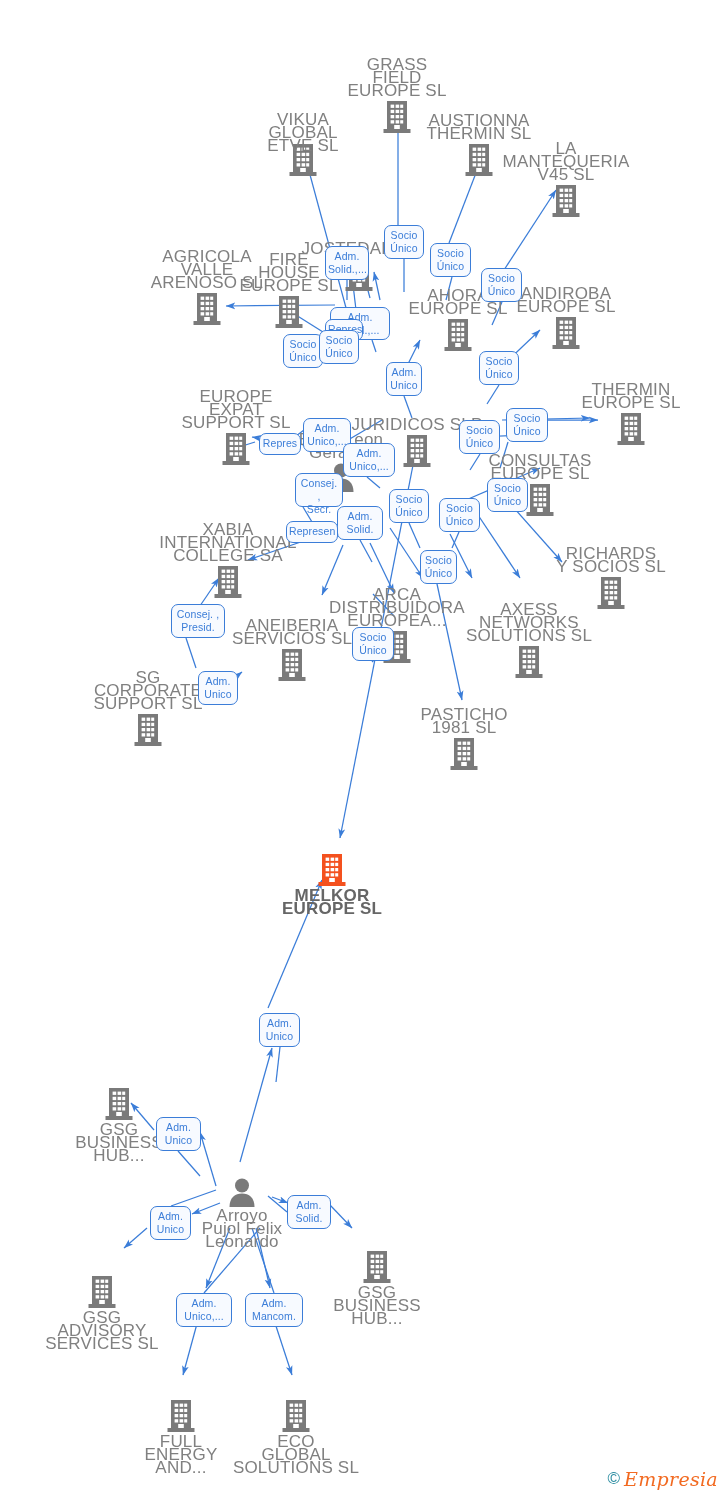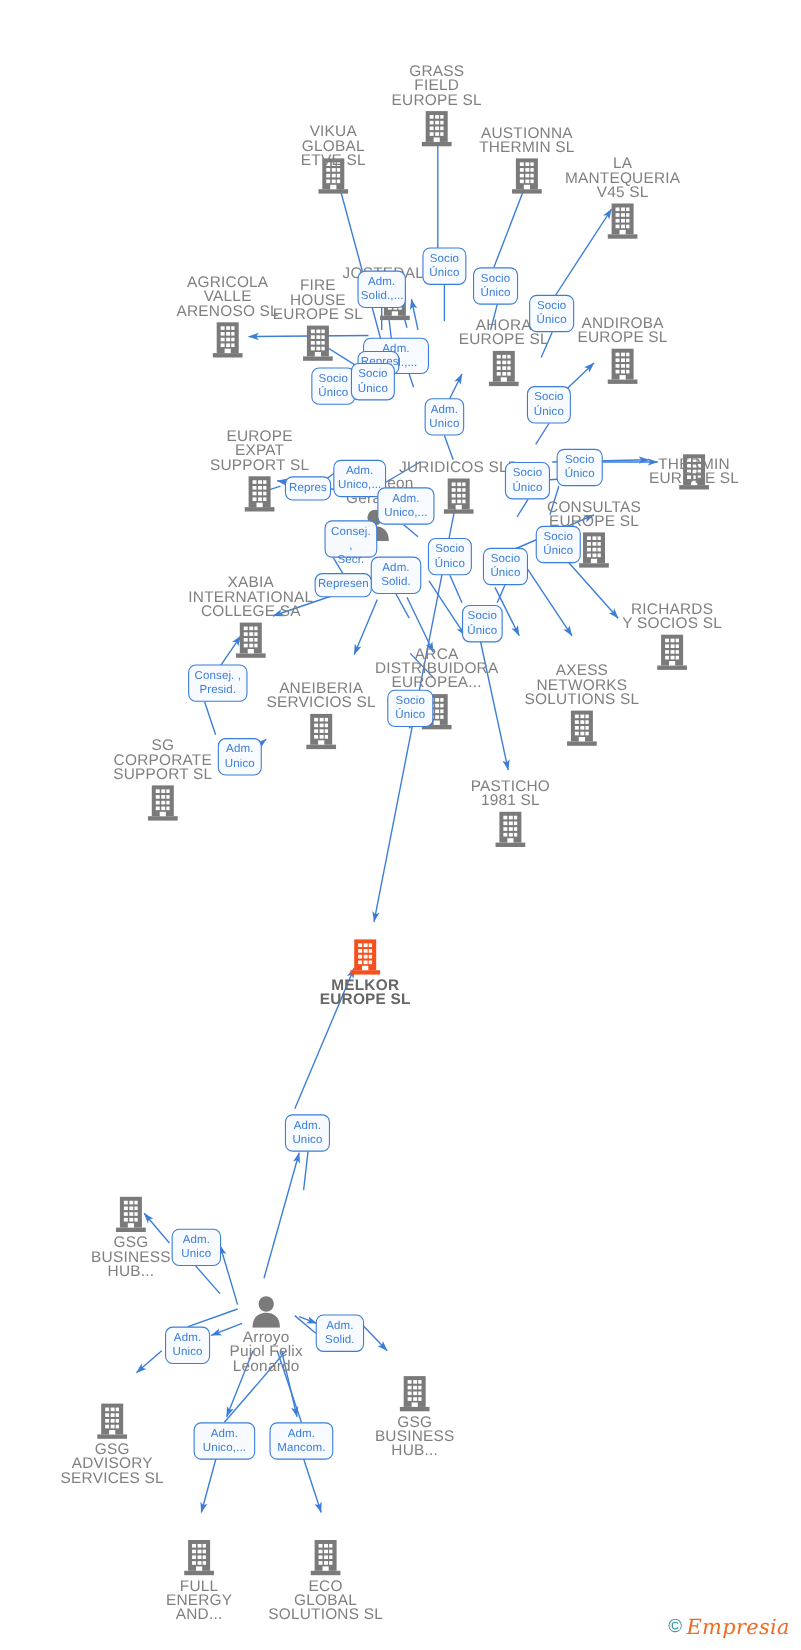--- a/index.html
+++ b/index.html
@@ -33,21 +33,21 @@
     transform:translateX(-50%);
     line-height:0;
   }
   .node .glyph svg{display:block;}
   .node .lbl{
     position:absolute;
     left:50%;
     transform:translateX(-50%);
     text-align:center;
     color:#808080;
-    font-size:14px;
+    font-size:17px;
     line-height:13px;
     letter-spacing:.2px;
     white-space:pre-line;
     width:150px;
   }
   .node.label-above .lbl{ }
   .node.label-below .lbl{ }
 
   
   .node.central .lbl{
@@ -428,21 +428,21 @@
               <rect x="8.6" y="15.0" width="3.6" height="3.3"></rect>
               <rect x="13.6" y="15.0" width="3.6" height="3.3"></rect>
               <rect x="18.2" y="15.0" width="3.0" height="3.3"></rect>
               <rect x="8.6" y="20.2" width="3.6" height="3.3"></rect>
               <rect x="13.6" y="20.2" width="3.6" height="3.3"></rect>
               <rect x="18.2" y="20.2" width="3.0" height="3.3"></rect>
               <rect x="12.2" y="25.0" width="5.6" height="4.0"></rect>
             </g>
           </svg>
         </div>
-        <div class="lbl" style="top: -29px; margin-top: 32px;">THERMIN
+        <div class="lbl" style="top: -29px;">THERMIN
 EUROPE  SL</div>
       </div>
       <div class="node label-above" style="left: 236px; top: 432px;">
         <div class="glyph" style="top: 0px;">
           <svg width="30" height="34" viewBox="0 0 30 34" aria-hidden="true">
             <rect x="5" y="1" width="20" height="28" fill="#7a7a7a"></rect>
             <rect x="1.5" y="29" width="27" height="4" fill="#7a7a7a"></rect>
             <g fill="#ffffff">
               <rect x="8.6" y="4.6" width="3.6" height="3.3"></rect>
               <rect x="13.6" y="4.6" width="3.6" height="3.3"></rect>

